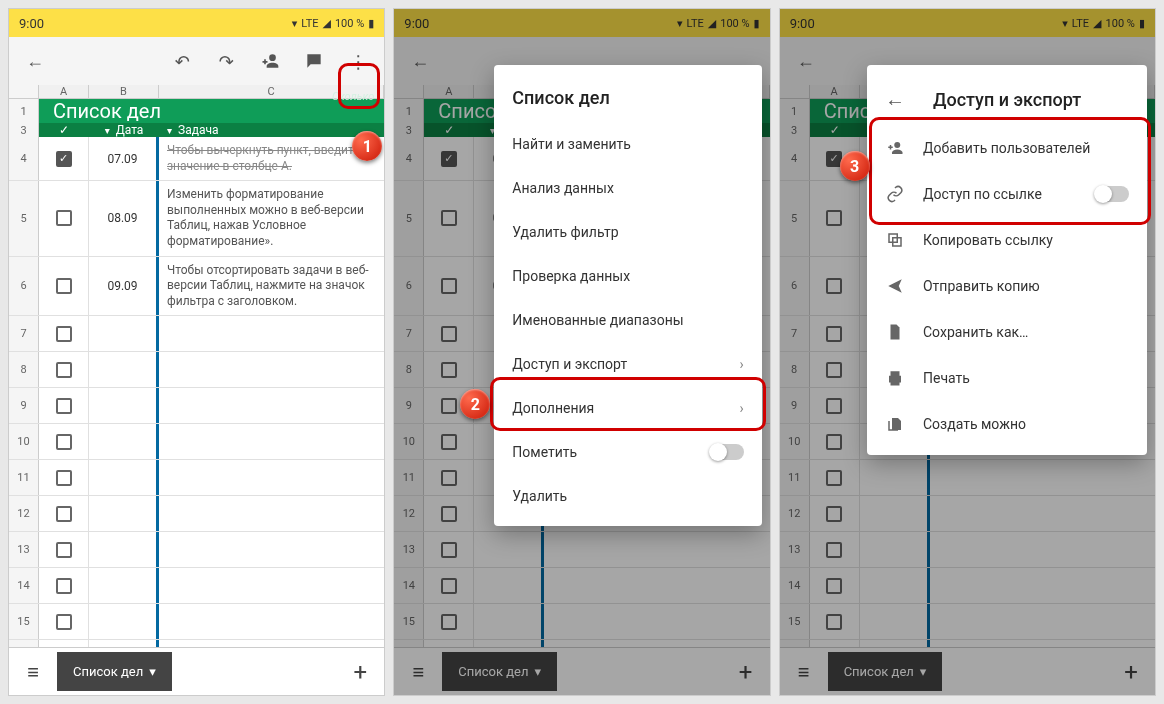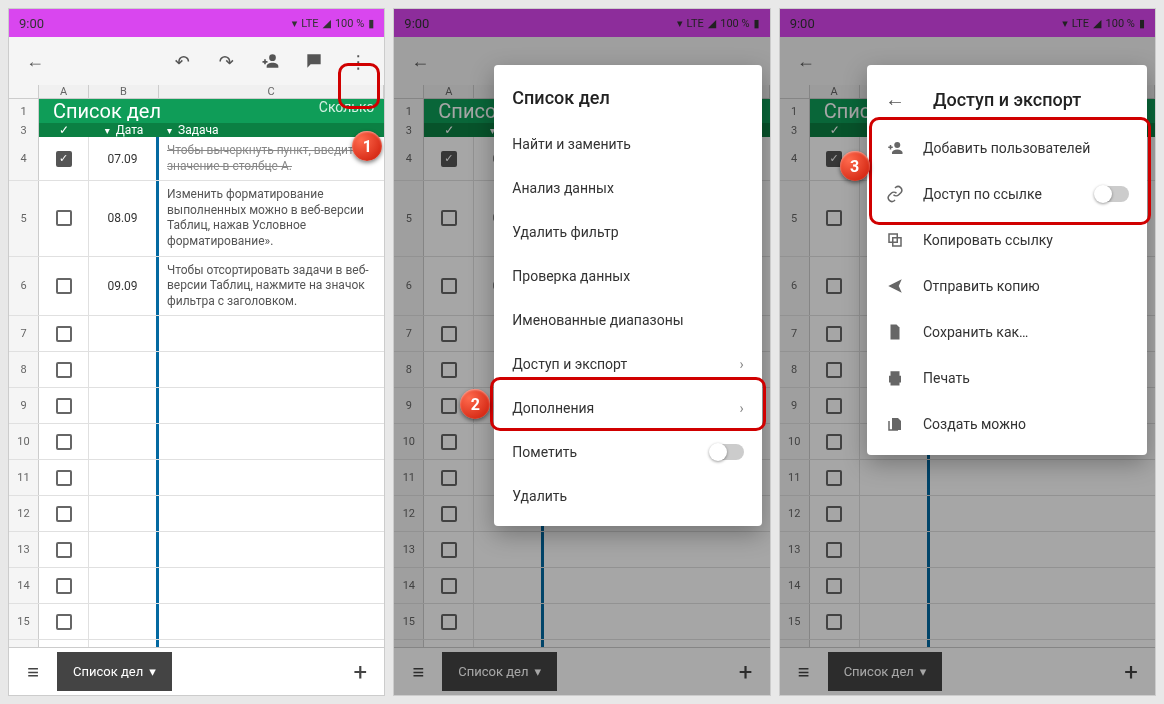--- a/index.html
+++ b/index.html
@@ -1,32 +1,32 @@
 <!DOCTYPE html>
 <html><head>
 <meta charset="utf-8">
 <style>
 *{box-sizing:border-box;margin:0;padding:0;font-family:Roboto,Arial,sans-serif}
 body{background:#e8e8e8;display:flex;gap:8px;padding:8px;width:1164px;height:704px}
 .phone{flex:1;background:#fff;display:flex;flex-direction:column;border:1px solid #ccc;position:relative;overflow:hidden}
-.statusbar{height:28px;background:#d946ef;display:flex;align-items:center;padding:0 10px;font-size:13px;color:#333}
+.statusbar{height:28px;background:#fde047;display:flex;align-items:center;padding:0 10px;font-size:13px;color:#333}
 .statusbar .spacer{flex:1}
 .statusbar .icons{display:flex;align-items:center;gap:4px;font-size:11px}
 .toolbar{height:48px;background:#f5f5f5;display:flex;align-items:center;padding:0 8px;gap:8px}
 .toolbar .spacer{flex:1}
 .ticon{width:36px;height:36px;display:flex;align-items:center;justify-content:center;color:#555;font-size:18px}
 .sheet{flex:1;display:flex;flex-direction:column;overflow:hidden;position:relative}
 .colhead{display:flex;height:22px;background:#f0f0f0;border-bottom:1px solid #ccc}
 .rowhead{width:30px;min-width:30px;background:#f5f5f5;border-right:1px solid #ccc;display:flex;align-items:center;justify-content:center;font-size:11px;color:#666}
 .col{border-right:1px solid #ccc;display:flex;align-items:center;justify-content:center;font-size:11px;color:#666}
 .colA{width:50px}.colB{width:70px}.colC{flex:1}
 .titlerow{display:flex;height:60px}
 .titlecell{flex:1;background:#0f9d58;color:#fff;display:flex;align-items:center;padding:0 14px;position:relative}
 .titlecell .t{font-size:20px;font-weight:400}
-.titlecell .sub{position:absolute;right:10px;bottom:8px;font-size:14px;color:#d4f0e2}
+.titlecell .sub{position:absolute;right:10px;bottom:20px;font-size:11px;font-style:italic;color:#d4f0e2}
 .header-row{display:flex;height:30px;background:#0b8043;color:#fff}
 .header-row .cell{display:flex;align-items:center;font-size:12px;gap:6px}
 .hA{width:50px;justify-content:center}
 .hB{width:70px;justify-content:center;gap:4px}
 .hC{flex:1;padding-left:8px;gap:4px}
 .datarow{display:flex;border-bottom:1px solid #e0e0e0;min-height:36px}
 .datarow .rowhead{border-bottom:none}
 .cA{width:50px;display:flex;align-items:center;justify-content:center;border-right:1px solid #e0e0e0}
 .cB{width:70px;display:flex;align-items:center;justify-content:center;font-size:12px;color:#333;border-right:3px solid #0369a1}
 .cC{flex:1;padding:6px 8px;font-size:12px;color:#555;line-height:1.3;display:flex;align-items:center}

